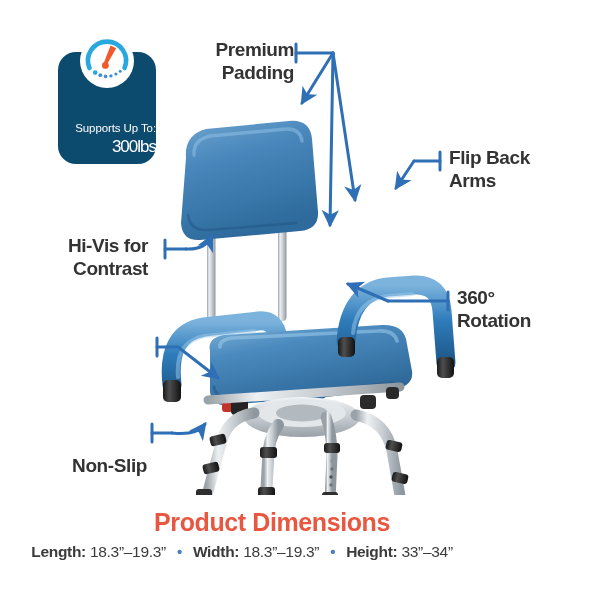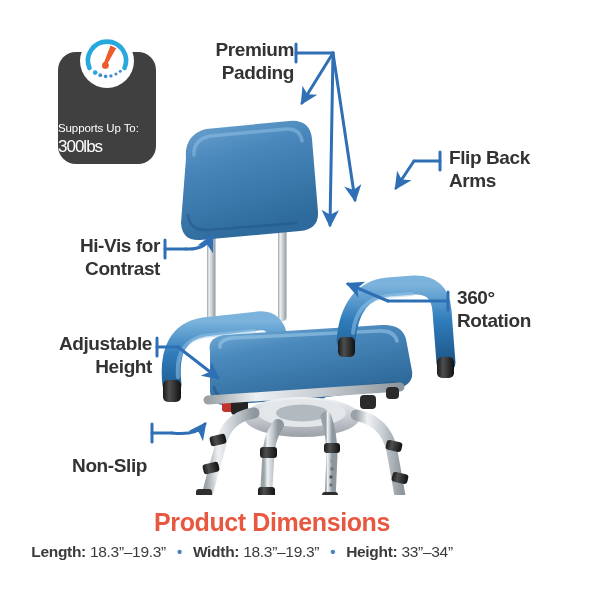--- a/index.html
+++ b/index.html
@@ -17,25 +17,25 @@
     -webkit-font-smoothing: antialiased;
   }
 
   
   .badge {
     position: absolute;
     left: 58px;
     top: 52px;
     width: 98px;
     height: 112px;
-    background: #404040;
+    background: #0c4a6e;
     border-radius: 18px;
     display: flex;
     flex-direction: column;
-    align-items: flex-start;
+    align-items: flex-end;
     justify-content: flex-end;
     padding-bottom: 9px;
     box-sizing: border-box;
   }
   .badge-icon {
     position: absolute;
     top: -22px;
     left: 50%;
     transform: translateX(-50%);
     width: 62px;
@@ -311,29 +311,25 @@
   <div class="callout align-left" style="left:449px; top:146px;">
     <div>Flip Back</div>
     <div>Arms</div>
   </div>
 
   <div class="callout align-left" style="left:457px; top:286px;">
     <div>360°</div>
     <div>Rotation</div>
   </div>
 
-  <div class="callout align-right" style="left:35px; top:234px; width:125px;">
+  <div class="callout align-right" style="left:23px; top:234px; width:125px;">
     <div>Hi-Vis for</div>
     <div>Contrast</div>
   </div>
 
-  <div class="callout align-right" style="left:20px; top:332px; width:132px;">
-    <div>Adjustable</div>
-    <div>Height</div>
-  </div>
 
   <div class="callout align-right" style="left:35px; top:418px; width:112px;margin-top:36px;">
     <div>Non-Slip</div>
   </div>
 
   <div class="dims-title">Product Dimensions</div>
 
   <div class="dims-row">
     <span class="dim-item">
       <span class="dim-label">Length:</span>

